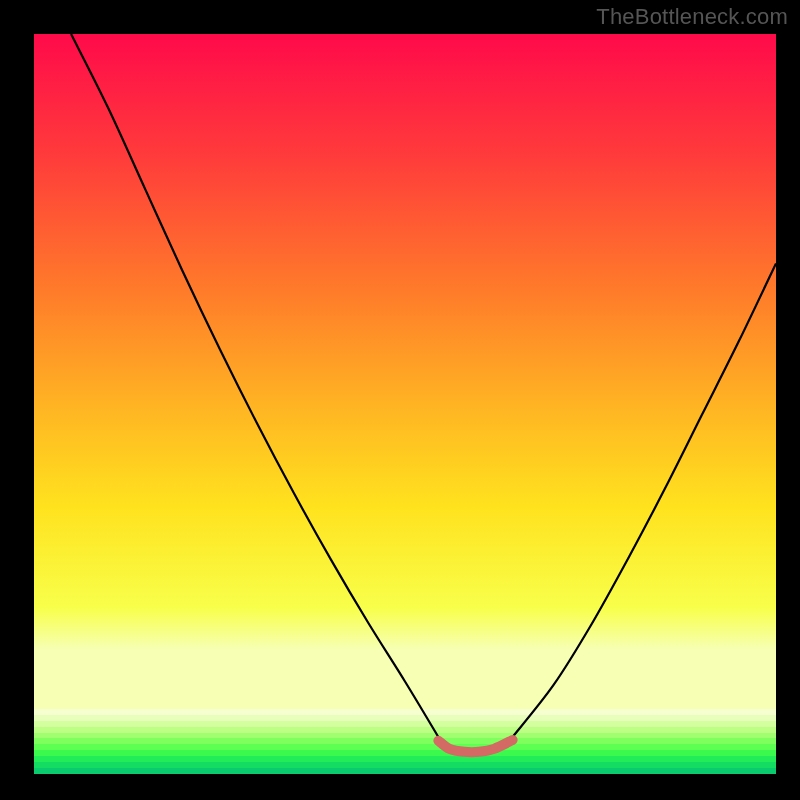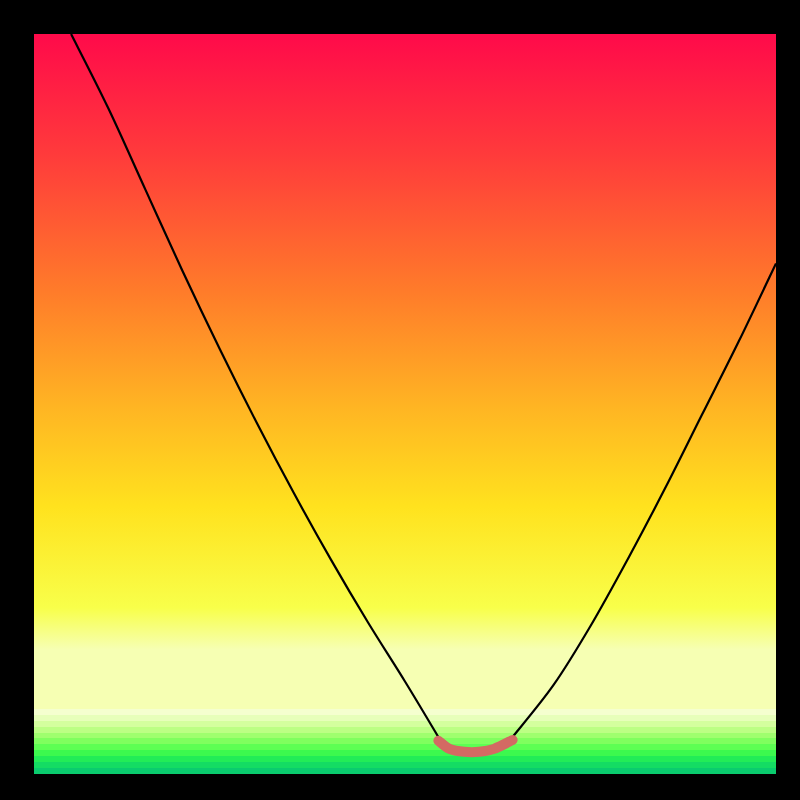--- a/index.html
+++ b/index.html
@@ -85,14 +85,15 @@
         </div>
     </div>
   </div>
 
   <svg class="curves" id="curves-svg" xmlns="http://www.w3.org/2000/svg" width="742" height="740" viewBox="0 0 742 740" style="left: 34px; top: 34px;">
       <path d="M 37.10 0.00 C 43.28 12.33, 61.83 48.10, 74.20 74.00 C 86.57 99.90, 98.93 128.27, 111.30 155.40 C 123.67 182.53, 136.03 210.28, 148.40 236.80 C 160.77 263.32, 173.13 289.22, 185.50 314.50 C 197.87 339.78, 210.23 364.45, 222.60 388.50 C 234.97 412.55, 247.33 435.98, 259.70 458.80 C 272.07 481.62, 284.43 503.82, 296.80 525.40 C 309.17 546.98, 321.53 567.95, 333.90 588.30 C 346.27 608.65, 359.25 628.38, 371.00 647.50 C 382.75 666.62, 398.83 693.75, 404.39 703.00" fill="none" stroke="#000000" stroke-width="2.2" stroke-linecap="butt"></path>
       <path d="M 478.59 703.00 C 485.39 694.37, 506.41 669.70, 519.40 651.20 C 532.38 632.70, 544.13 612.97, 556.50 592.00 C 568.87 571.03, 581.23 548.22, 593.60 525.40 C 605.97 502.58, 618.33 479.15, 630.70 455.10 C 643.07 431.05, 655.43 405.77, 667.80 381.10 C 680.17 356.43, 692.53 332.38, 704.90 307.10 C 717.27 281.82, 735.82 242.35, 742.00 229.40" fill="none" stroke="#000000" stroke-width="2.2" stroke-linecap="butt"></path>
       <path d="M 404.39 706.70 C 406.25 708.06, 411.19 712.99, 415.52 714.84 C 419.85 716.69, 425.41 717.31, 430.36 717.80 C 435.31 718.29, 440.25 718.29, 445.20 717.80 C 450.15 717.31, 454.48 716.81, 460.04 714.84 C 465.61 712.87, 475.50 707.44, 478.59 705.96" fill="none" stroke="#d36a63" stroke-width="10" stroke-linecap="round"></path>
     </svg>
 
+  <div class="watermark">TheBottleneck.com</div>
 
 </div>
 
 </body></html>

